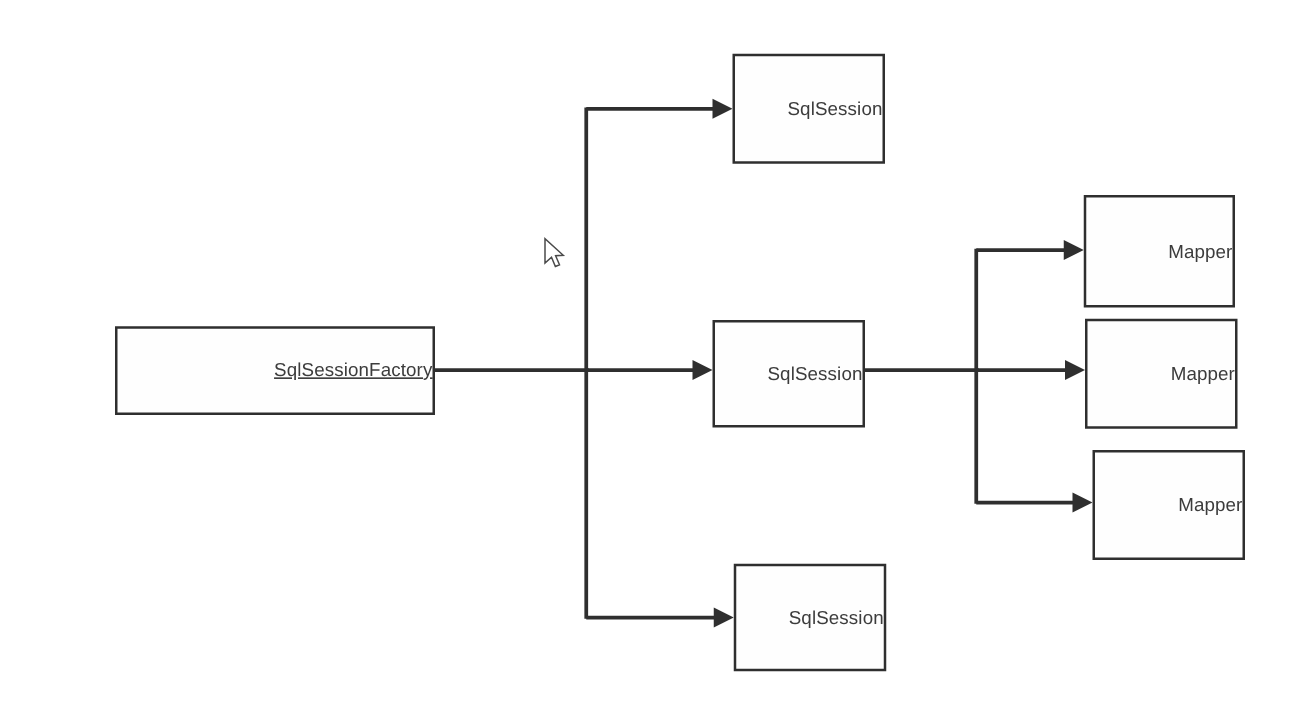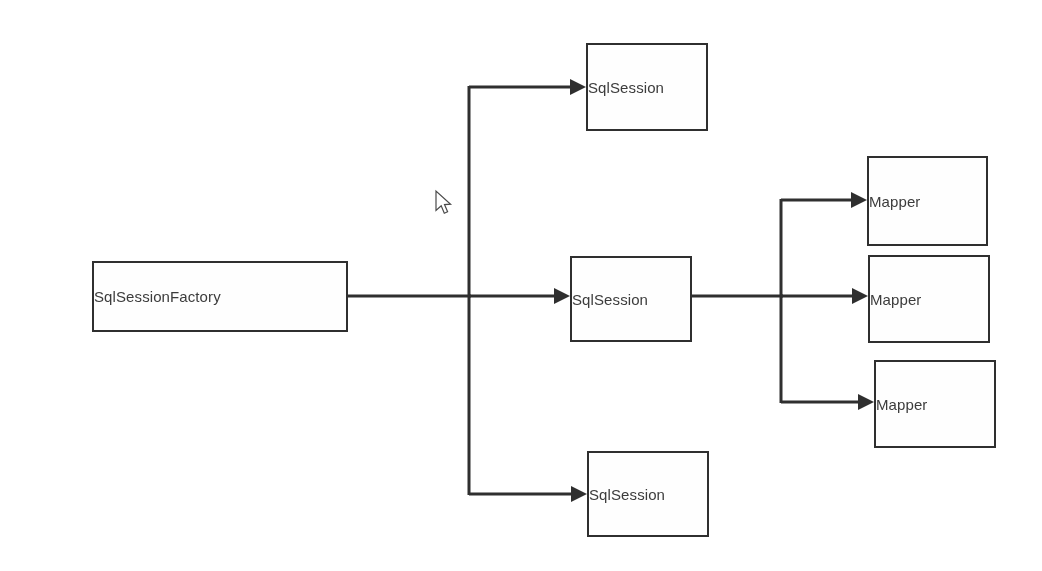--- a/index.html
+++ b/index.html
@@ -25,21 +25,21 @@
     width: 1042px;
     height: 571px;
   }
   .node-box {
     position: absolute;
     box-sizing: border-box;
     background: #fefefe;
     border: 2px solid #2f2f2f;
     display: flex;
     align-items: center;
-    justify-content: flex-start;
+    justify-content: flex-end;
   }
   .node-label {
     font-family: "Liberation Sans", sans-serif;
     font-size: 15px;
     font-weight: 400;
     color: #3c3c3c;
     letter-spacing: 0.1px;
     white-space: nowrap;
     user-select: none;
   }
@@ -91,21 +91,21 @@
     <path class="edge-line" d="M 781 200 L 859 200"></path>
     <polygon class="arrow-head" points="867,200 851,192 851,208"></polygon>
 
     <path class="edge-line" d="M 781 296 L 860 296"></path>
     <polygon class="arrow-head" points="868,296 852,288 852,304"></polygon>
 
     <path class="edge-line" d="M 781 402 L 866 402"></path>
     <polygon class="arrow-head" points="874,402 858,394 858,410"></polygon>
   </svg>
 
-  <div class="node-box" style="left:92px; top:261px; width:256px; height:71px;">
+  <div class="node-box" style="left:92px; top:261px; width:256px; height:71px;text-decoration:underline;">
     <span class="node-label">SqlSessionFactory</span>
   </div>
 
   <div class="node-box" style="left:586px; top:43px; width:122px; height:88px;">
     <span class="node-label">SqlSession</span>
   </div>
 
   <div class="node-box" style="left:570px; top:256px; width:122px; height:86px;">
     <span class="node-label">SqlSession</span>
   </div>

